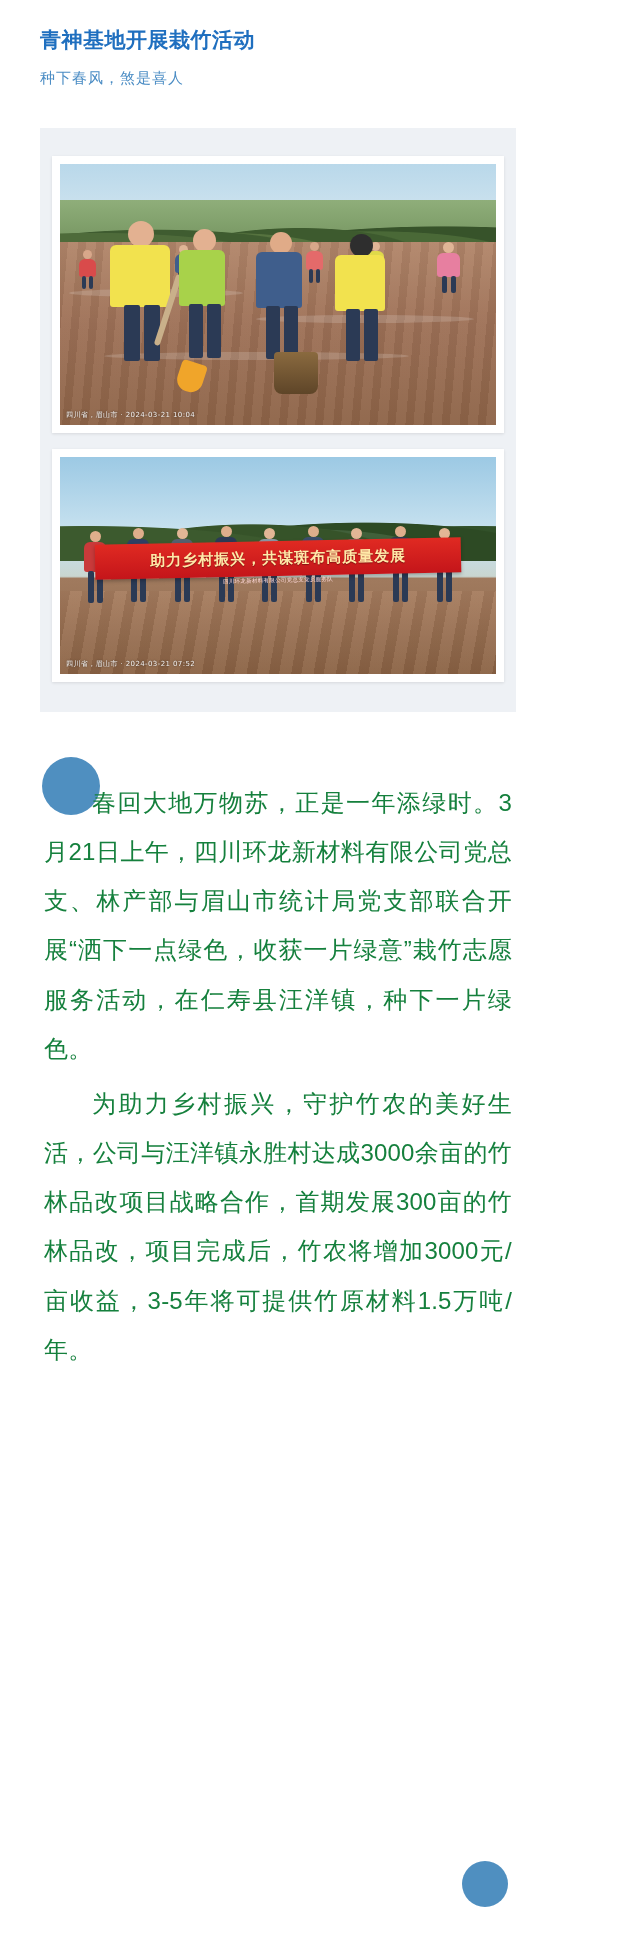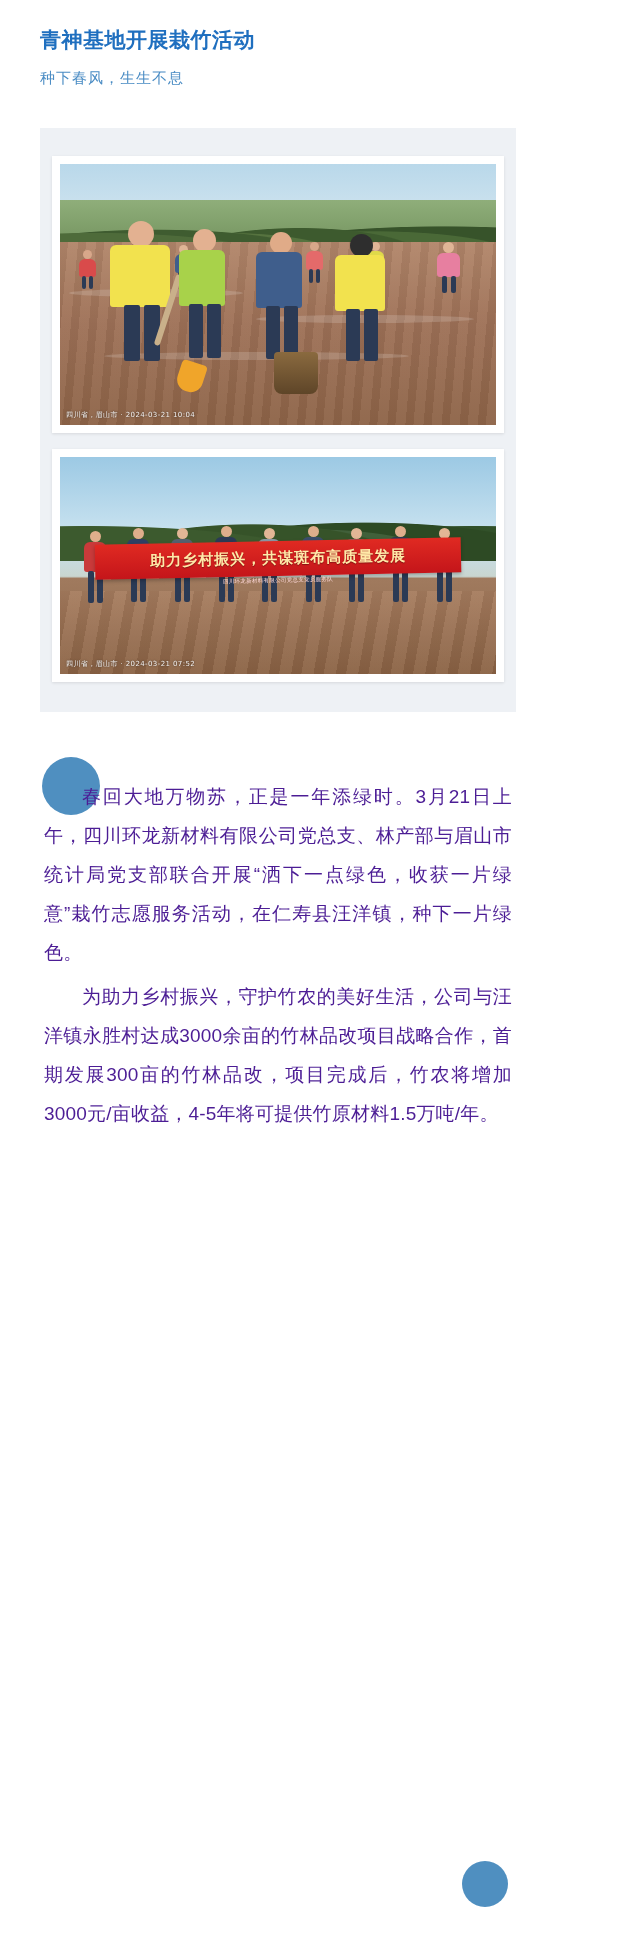--- a/index.html
+++ b/index.html
@@ -170,36 +170,36 @@
     height: 46px;
     border-radius: 50%;
     background: #4f8fc0;
   }
   .article {
     margin: 66px 44px 0 44px;
     position: relative;
   }
   .article p {
     margin: 0 0 6px 0;
-    font-size: 19px;
+    font-size: 24px;
     line-height: 2.05;
-    color: #4c1d95;
+    color: #15803d;
     text-align: justify;
     text-indent: 2em;
     letter-spacing: 0.2px;
   }
 </style>
 </head>
 <body>
 
 <div class="page">
 
   <div class="header">
     <div class="title">青神基地开展栽竹活动</div>
-    <div class="subtitle">种下春风，生生不息</div>
+    <div class="subtitle">种下春风，煞是喜人</div>
   </div>
 
   <div class="photo-panel">
 
     <div class="photo-card">
       <div class="photo p1">
         <div class="scene1">
           <div class="sky1"></div>
           <div class="treeline1"></div>
           <div class="ground1"></div>
@@ -347,18 +347,18 @@
         <div class="stamp">四川省，眉山市 · 2024-03-21 07:52</div>
       </div>
     </div>
 
   </div>
 
   <div class="dot-top"></div>
 
   <div class="article">
     <p>春回大地万物苏，正是一年添绿时。3月21日上午，四川环龙新材料有限公司党总支、林产部与眉山市统计局党支部联合开展“洒下一点绿色，收获一片绿意”栽竹志愿服务活动，在仁寿县汪洋镇，种下一片绿色。</p>
-    <p>为助力乡村振兴，守护竹农的美好生活，公司与汪洋镇永胜村达成3000余亩的竹林品改项目战略合作，首期发展300亩的竹林品改，项目完成后，竹农将增加3000元/亩收益，4-5年将可提供竹原材料1.5万吨/年。</p>
+    <p>为助力乡村振兴，守护竹农的美好生活，公司与汪洋镇永胜村达成3000余亩的竹林品改项目战略合作，首期发展300亩的竹林品改，项目完成后，竹农将增加3000元/亩收益，3-5年将可提供竹原材料1.5万吨/年。</p>
   </div>
 
   <div class="dot-bottom"></div>
 
 </div>
 
 </body></html>

